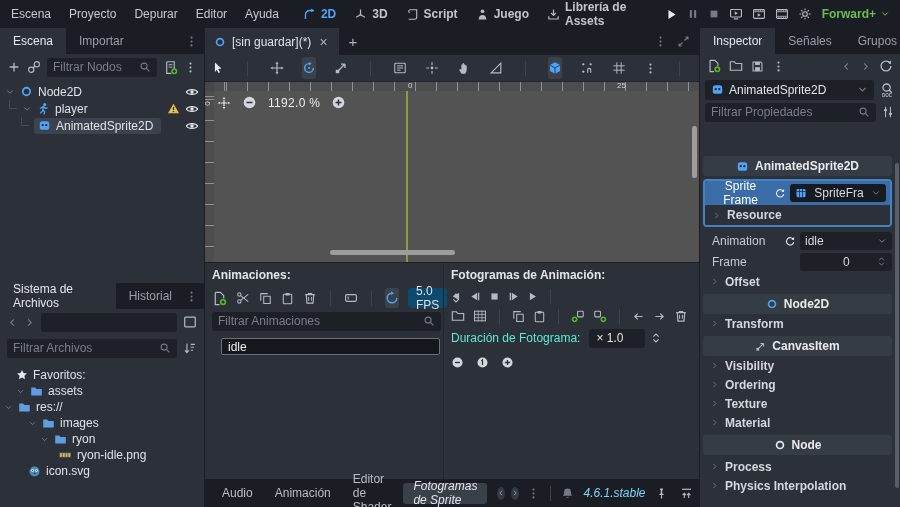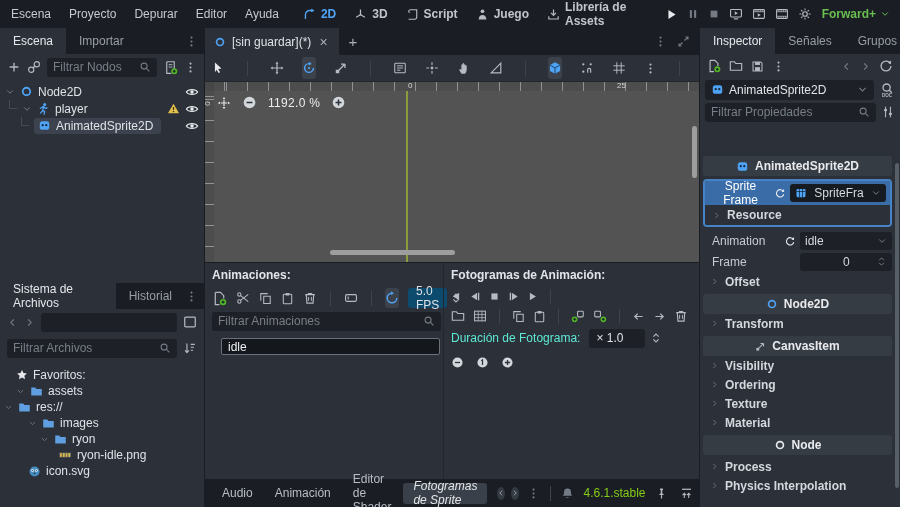--- a/index.html
+++ b/index.html
@@ -82,21 +82,21 @@
   .sf-row.tight { gap:8px; height:20px; }
   .fpsbox { height:20px; background:#0c4a6e; border-radius:3px; display:flex; align-items:center; padding:0 8px; color:#dfe2e6; }
   .anim-item { margin:6px 0 0 9px; width:219px; height:17px; background:#14181d; border:1px solid #6b717a; border-radius:2px; display:flex; align-items:center; padding:0 6px; color:#eef0f2; }
   .durbox { width:56px; height:19px; background:#1d2127; border-radius:3px; display:flex; align-items:center; padding:0 7px; color:#dfe2e6; }
 
   
   .bottombar { position:absolute; left:205px; top:479px; width:494px; height:28px; background:#1a1e24; display:flex; align-items:center; padding:0 7px; gap:2px; }
   .bb-tab { height:21px; display:flex; align-items:center; padding:0 10px; border-radius:3px; color:#b9bdc4; }
   .bb-tab.active { background:#3a4049; color:#e4e6e9;font-style:italic; }
   .circ { width:13px; height:13px; border-radius:50%; background:#343a42; display:flex; align-items:center; justify-content:center; color:#c4c8ce; }
-  .version { color:#84cc16; margin:12px 7px; }
+  .version { color:#7dd3fc; margin:12px 7px;font-style:italic; }
 
   
   .inspector { position:absolute; left:700px; top:28px; width:200px; height:479px; background:#2b3039; }
   .insp-toolbar { height:24px; display:flex; align-items:center; gap:8px; padding:0 7px; }
   .insp-noderow { height:23px; display:flex; align-items:center; gap:5px; padding:0 5px; }
   .nodewell { flex:1; height:20px; background:#1d2127; border-radius:3px; display:flex; align-items:center; gap:5px; padding:0 6px; color:#e2e4e8; }
   .insp-filter { height:22px; display:flex; align-items:center; gap:5px; padding:0 5px; }
   .insp-content { position:absolute; left:3px; top:125px; width:189px; }
   .class-header { height:20px; background:#363c44; border-radius:3px; display:flex; align-items:center; justify-content:center; gap:6px; font-weight:bold; color:#e8eaed; margin-top:3px; }
   .group-row { height:19px; display:flex; align-items:center; gap:6px; font-weight:bold; color:#d4d7dc; padding-left:7px; }

